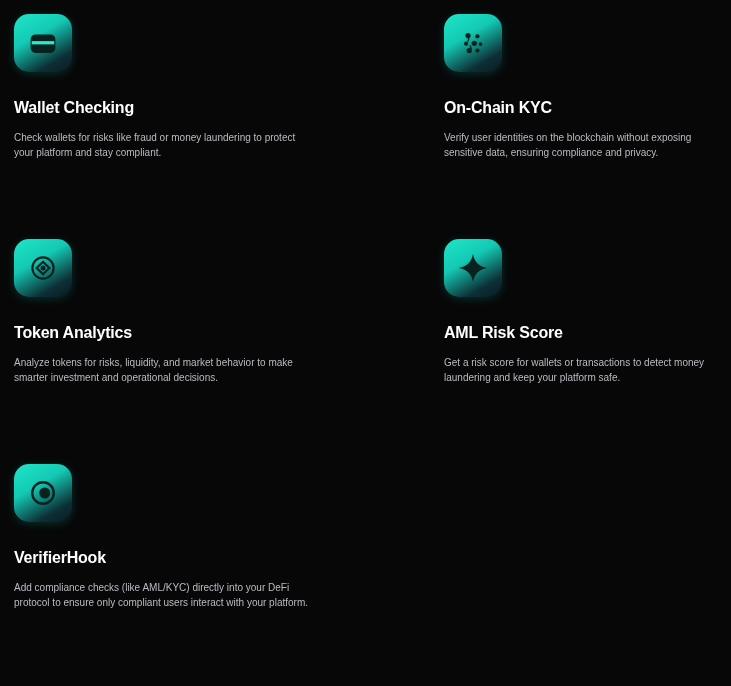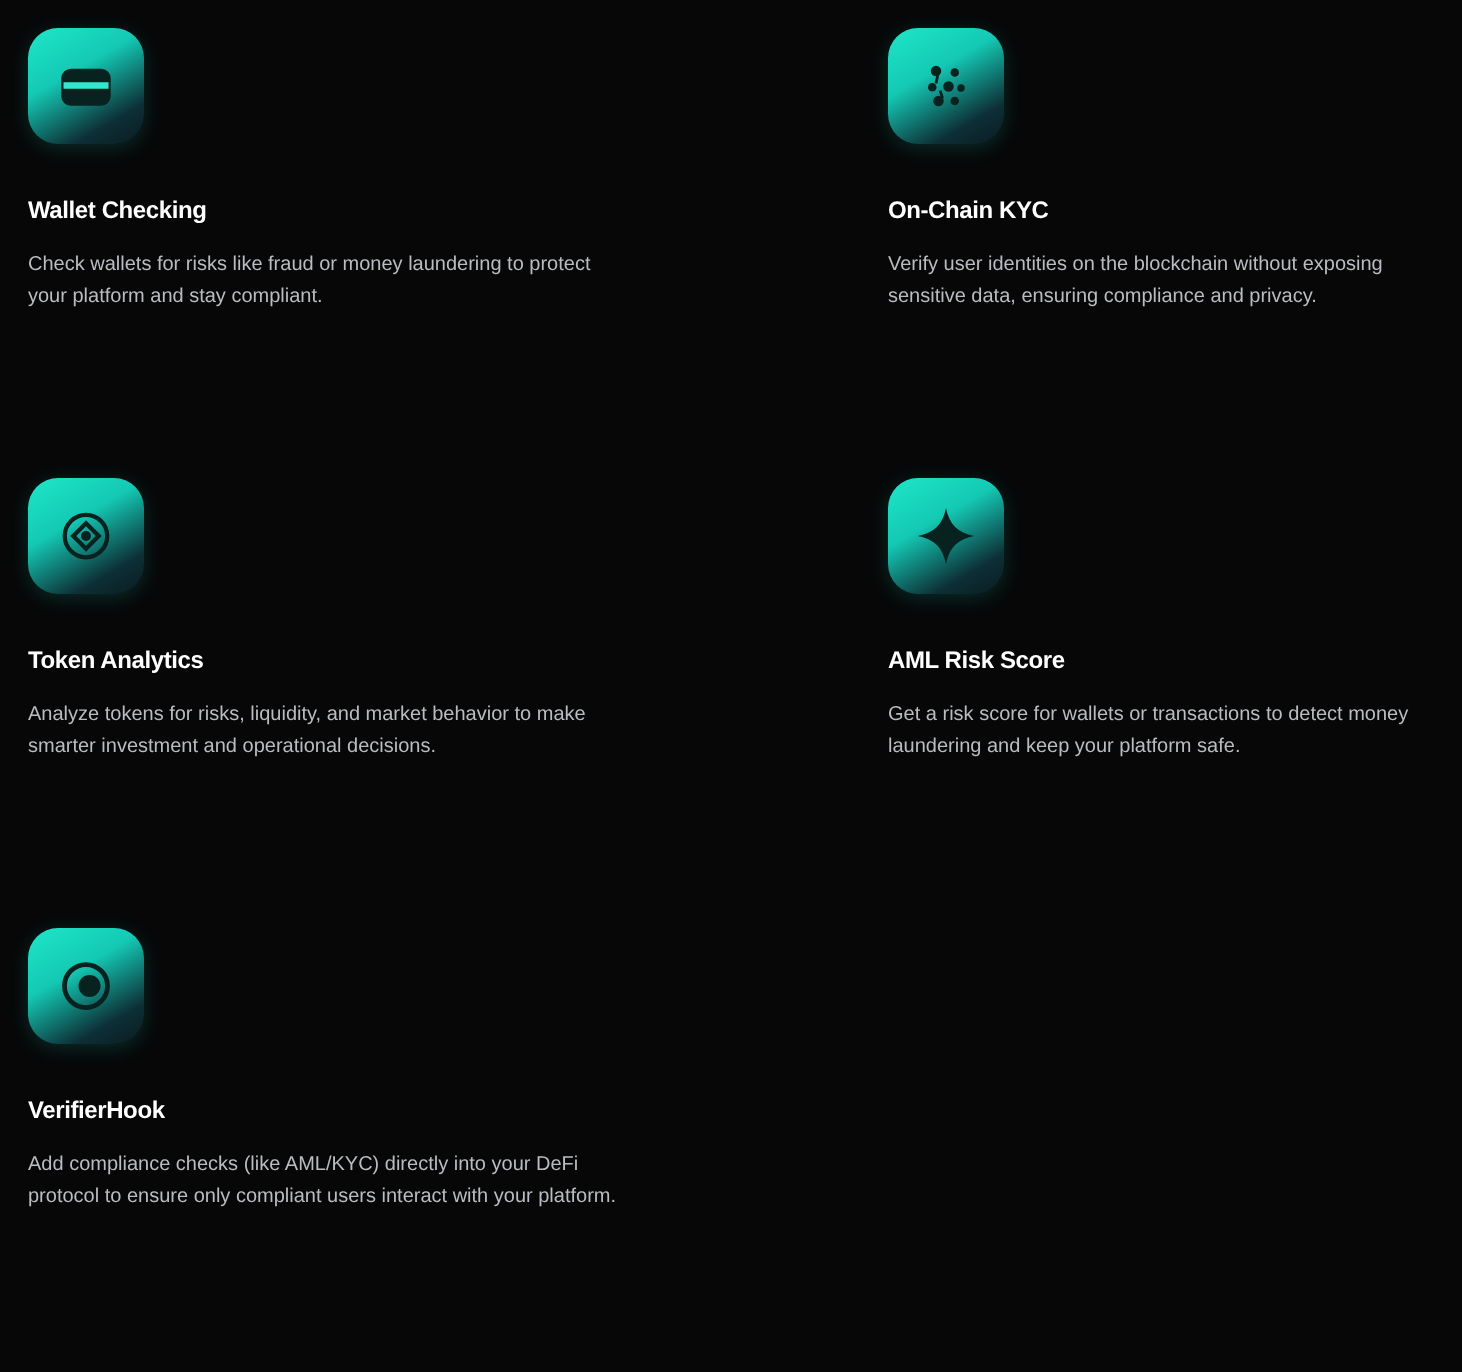--- a/index.html
+++ b/index.html
@@ -43,21 +43,21 @@
     justify-content: center;
     box-shadow: 0 2px 10px rgba(20, 220, 190, 0.18);
   }
 
   .icon-tile svg {
     display: block;
   }
 
   .feature-title {
     margin: 26px 0 0 0;
-    font-size: 12px;
+    font-size: 16px;
     font-weight: bold;
     letter-spacing: -0.2px;
     color: #ffffff;
     line-height: 1.2;
   }
 
   .feature-desc {
     margin: 13px 0 0 0;
     font-size: 10px;
     line-height: 1.52;

